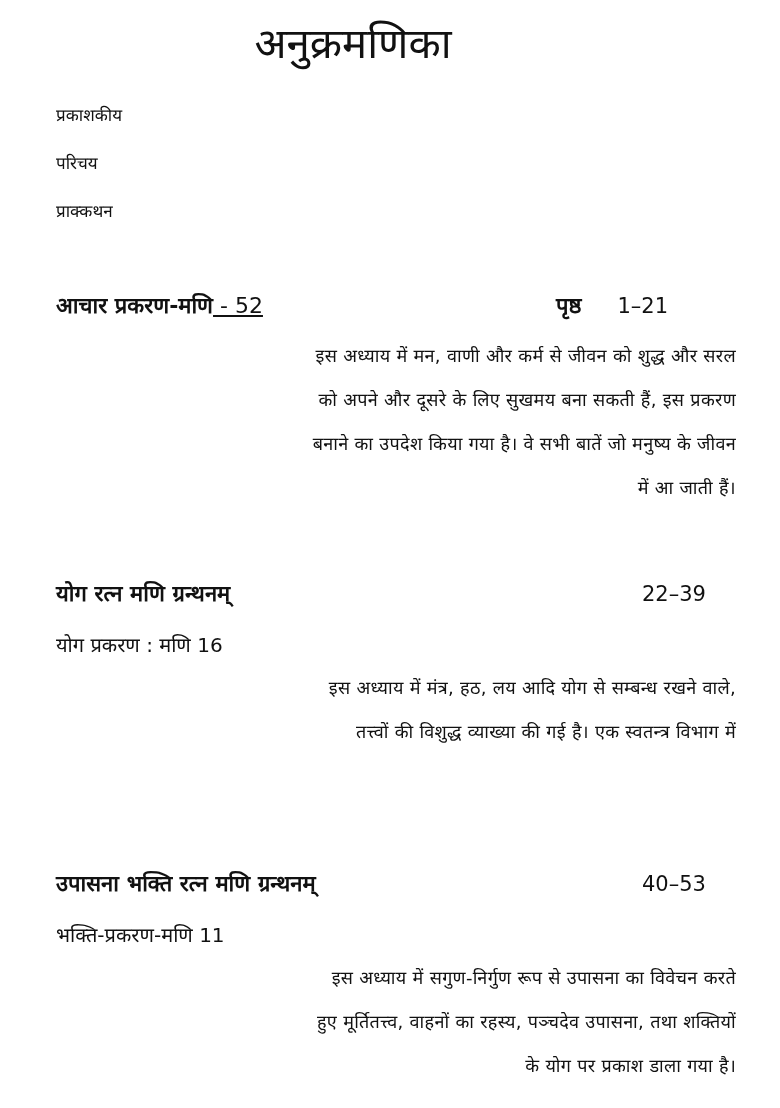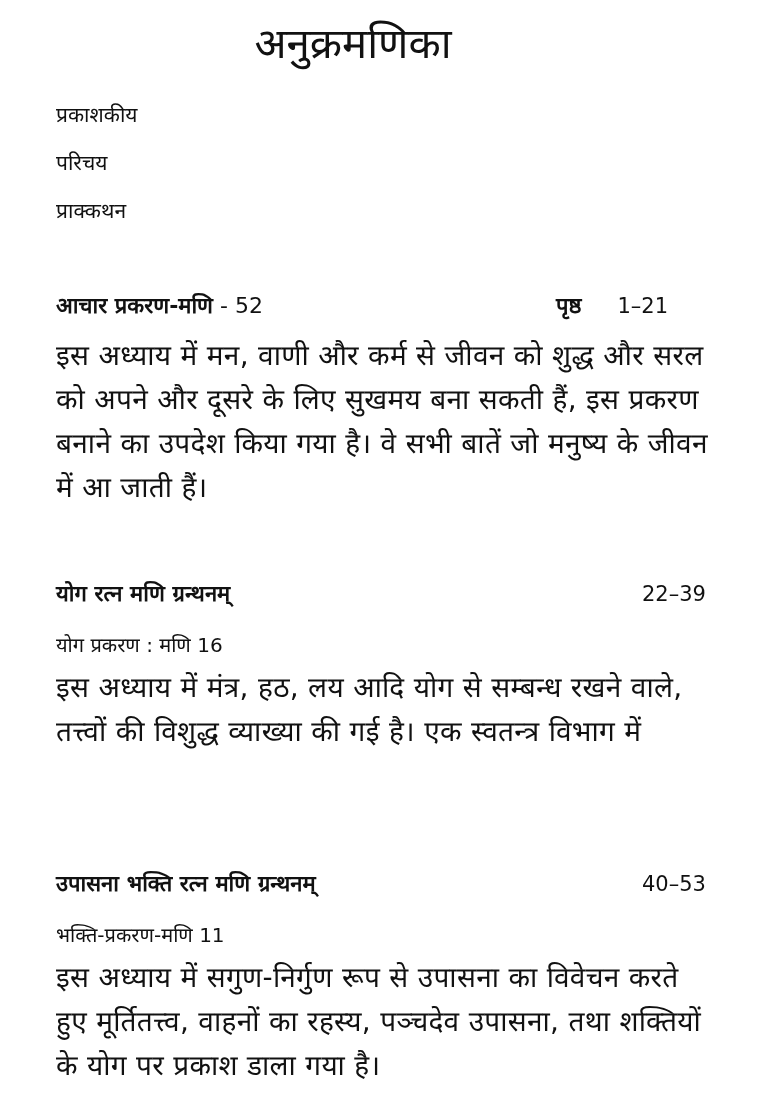--- a/index.html
+++ b/index.html
@@ -5,34 +5,34 @@
     html, body { margin: 0; padding: 0; background: #ffffff; }
     body {
       width: 780px; height: 1108px; position: relative; overflow: hidden;
       color: #111111;
       font-family: "DejaVu Sans", "Liberation Sans", sans-serif;
     }
     .title {
       position: absolute; left: 0; top: 14px; width: 706px;
       text-align: center; font-size: 42px; font-weight: normal; line-height: 60px;
     }
-    .prelim { position: absolute; left: 56px; font-size: 21px; line-height: 30px; }
+    .prelim { position: absolute; left: 56px; font-size: 17px; line-height: 30px; }
     .heading-row {
       position: absolute; left: 56px; width: 680px;
       font-size: 22px; font-weight: bold; line-height: 32px;
     }
-    .heading-row .num { font-weight: normal; }
+    .heading-row .num { font-weight: normal; text-decoration: underline; }
     .pages {
       position: absolute; font-size: 21px; line-height: 32px; font-weight: normal;
     }
     .pages-label { font-weight: bold; margin-right: 36px; font-size: 22px; margin-top: 36px; }
     .sub { position: absolute; left: 56px; font-size: 20px; line-height: 30px; text-align: center; }
     .para {
       position: absolute; left: 56px; width: 680px;
-      font-size: 28px; line-height: 44px; letter-spacing: 0.3px;
+      font-size: 18px; line-height: 44px; letter-spacing: 0.3px; text-align: right;
     }
     .para span { display: block; white-space: nowrap; }
   </style>
 </head>
 <body>
 
 <div class="title">अनुक्रमणिका</div>
 
 <div class="prelim" style="top:100px">प्रकाशकीय</div>
 <div class="prelim" style="top:148px">परिचय</div>

